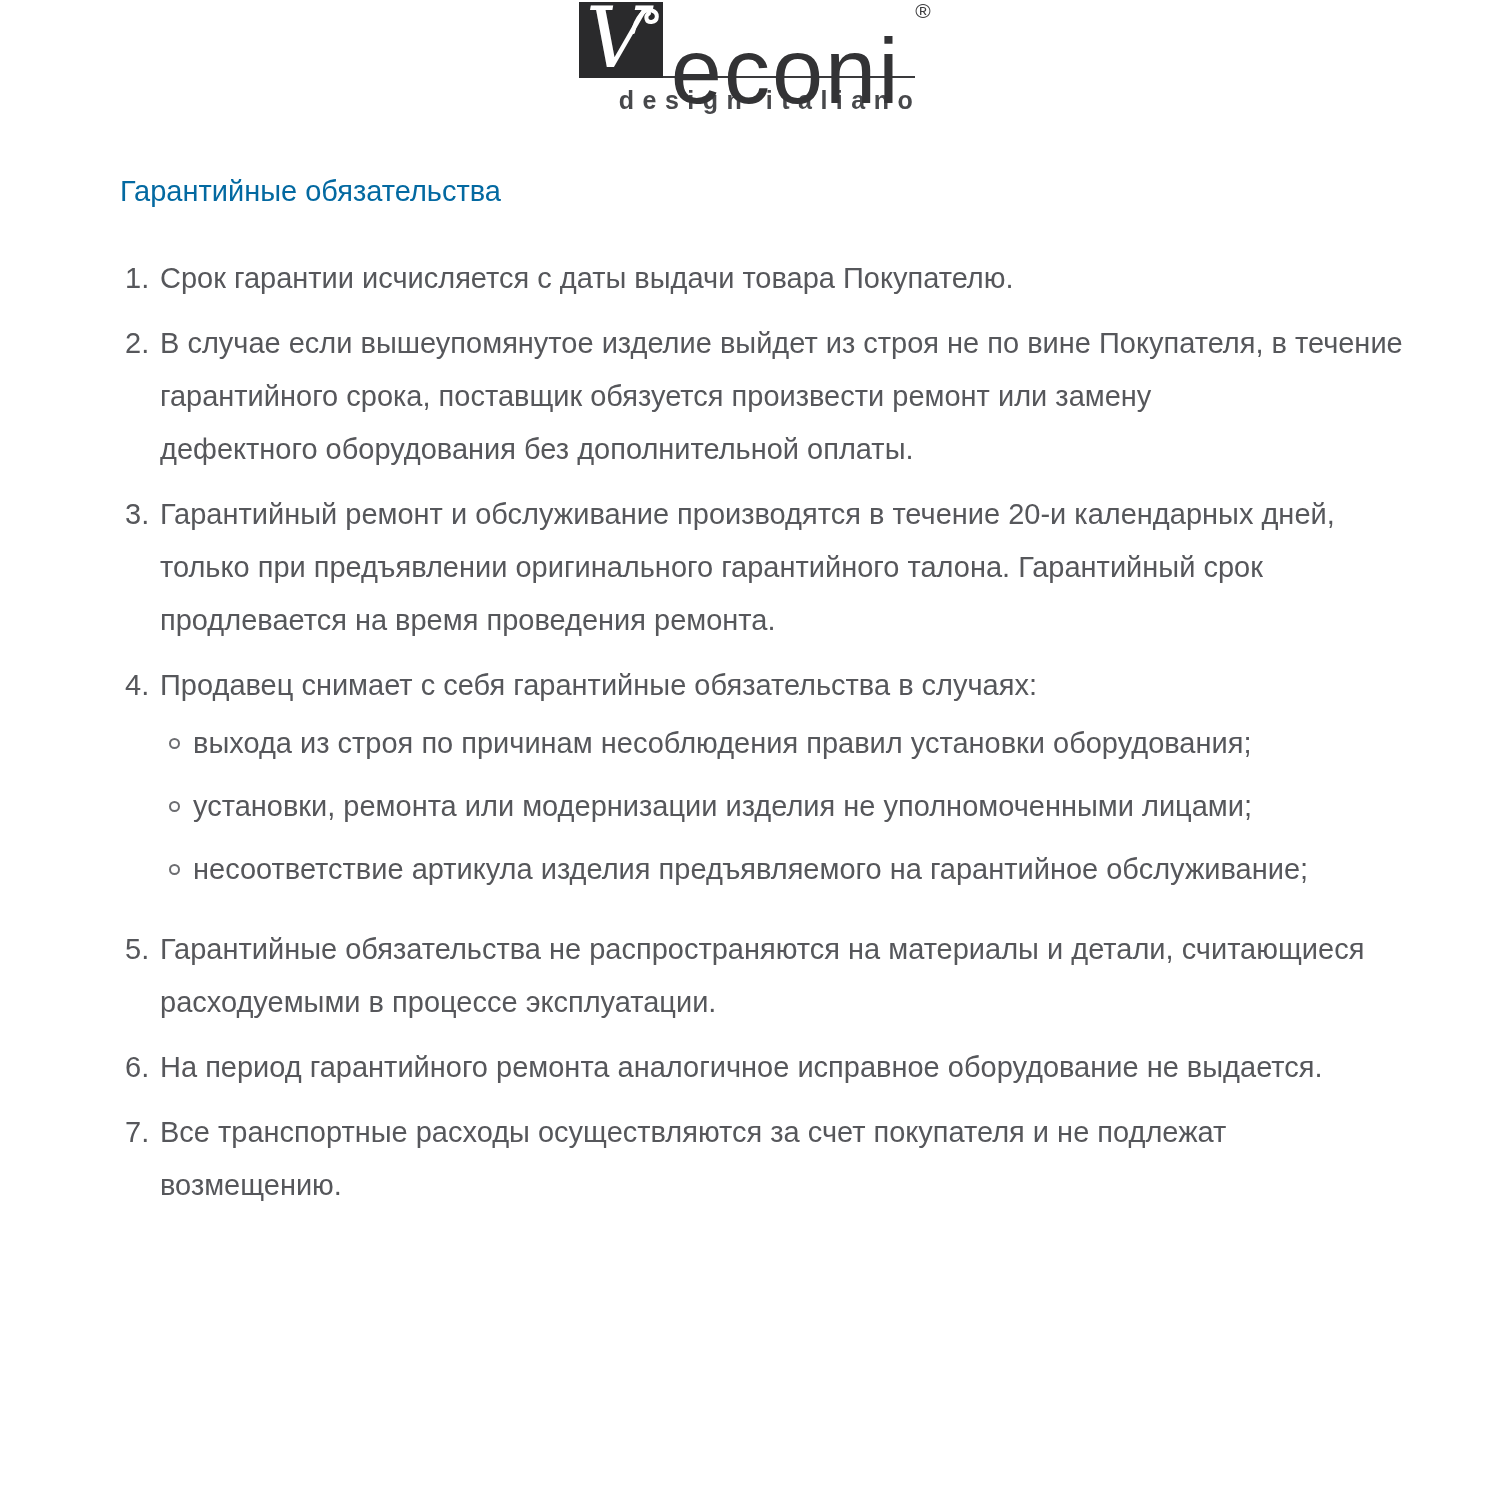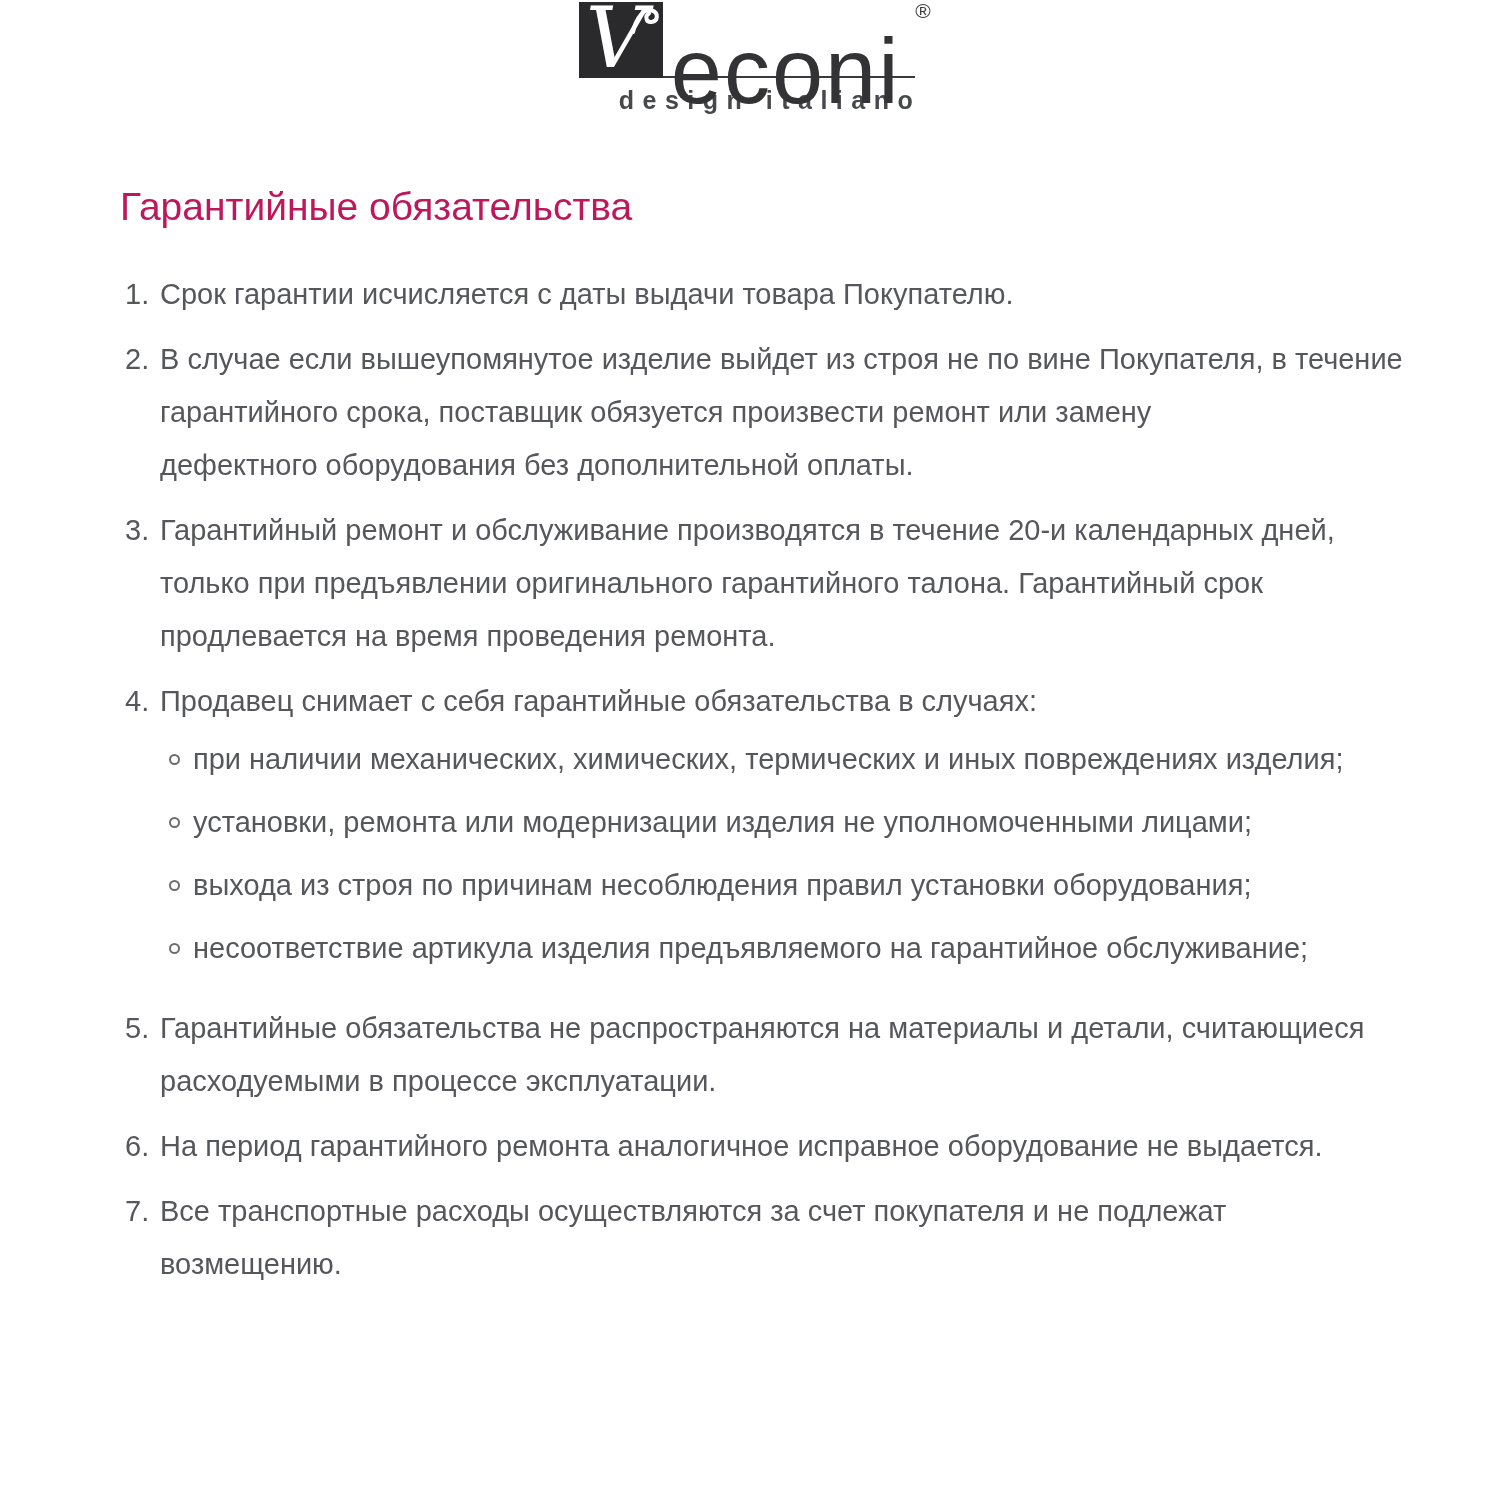--- a/index.html
+++ b/index.html
@@ -78,25 +78,25 @@
     letter-spacing: 8.5px;
     color: #47484b;
     padding-left: 40px; 
     white-space: nowrap;
     font-weight: bold;
   }
 
   
   main { padding: 0 90px 0 120px; }
   .doc-title {
-    margin-top: 72px;
-    font-size: 39px;
+    margin-top: 56px;
+    font-size: 29px;
     font-weight: 400;
     line-height: 40px;
-    color: #be185d;
+    color: #0369a1;
   }
   ol.terms {
     list-style: none;
     margin-top: 41px;
     padding-left: 5px;
   }
   ol.terms > li { display: flex; margin-bottom: 12px; }
   .num {
     flex: 0 0 auto;
     width: 27px;
@@ -179,32 +179,28 @@
         </div>
       </li>
 
       <li>
         <span class="num">4.</span>
         <div class="item-body">
           <p class="txt">Продавец снимает с себя гарантийные обязательства в случаях:</p>
           <ul class="sub">
             <li>
               <span class="bullet"></span>
-              <p class="txt">при наличии механических, химических, термических и иных повреждениях изделия;</p>
+              <p class="txt">выхода из строя по причинам несоблюдения правил установки оборудования;</p>
             </li>
             <li>
               <span class="bullet"></span>
               <p class="txt">установки, ремонта или модернизации изделия не уполномоченными лицами;</p>
             </li>
             <li>
               <span class="bullet"></span>
-              <p class="txt">выхода из строя по причинам несоблюдения правил установки оборудования;</p>
-            </li>
-            <li>
-              <span class="bullet"></span>
               <p class="txt">несоответствие артикула изделия предъявляемого на гарантийное обслуживание;</p>
             </li>
           </ul>
         </div>
       </li>
 
       <li>
         <span class="num">5.</span>
         <div class="item-body">
           <p class="txt">Гарантийные обязательства не распространяются на материалы и детали, считающиеся

